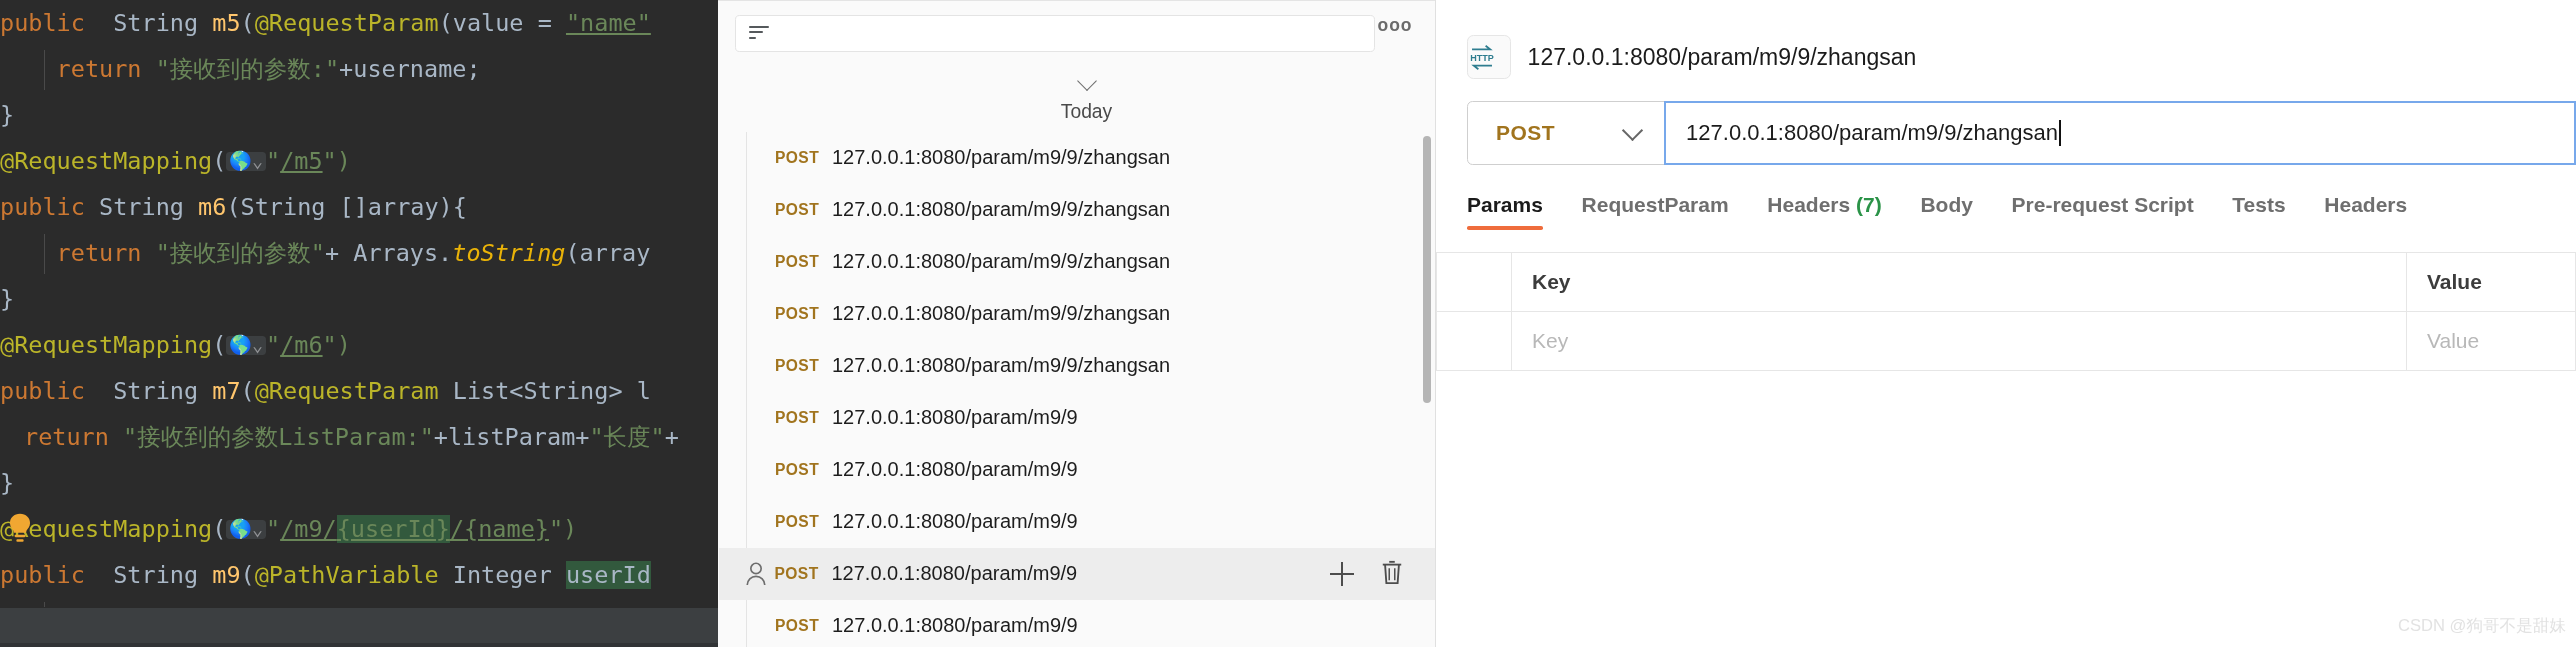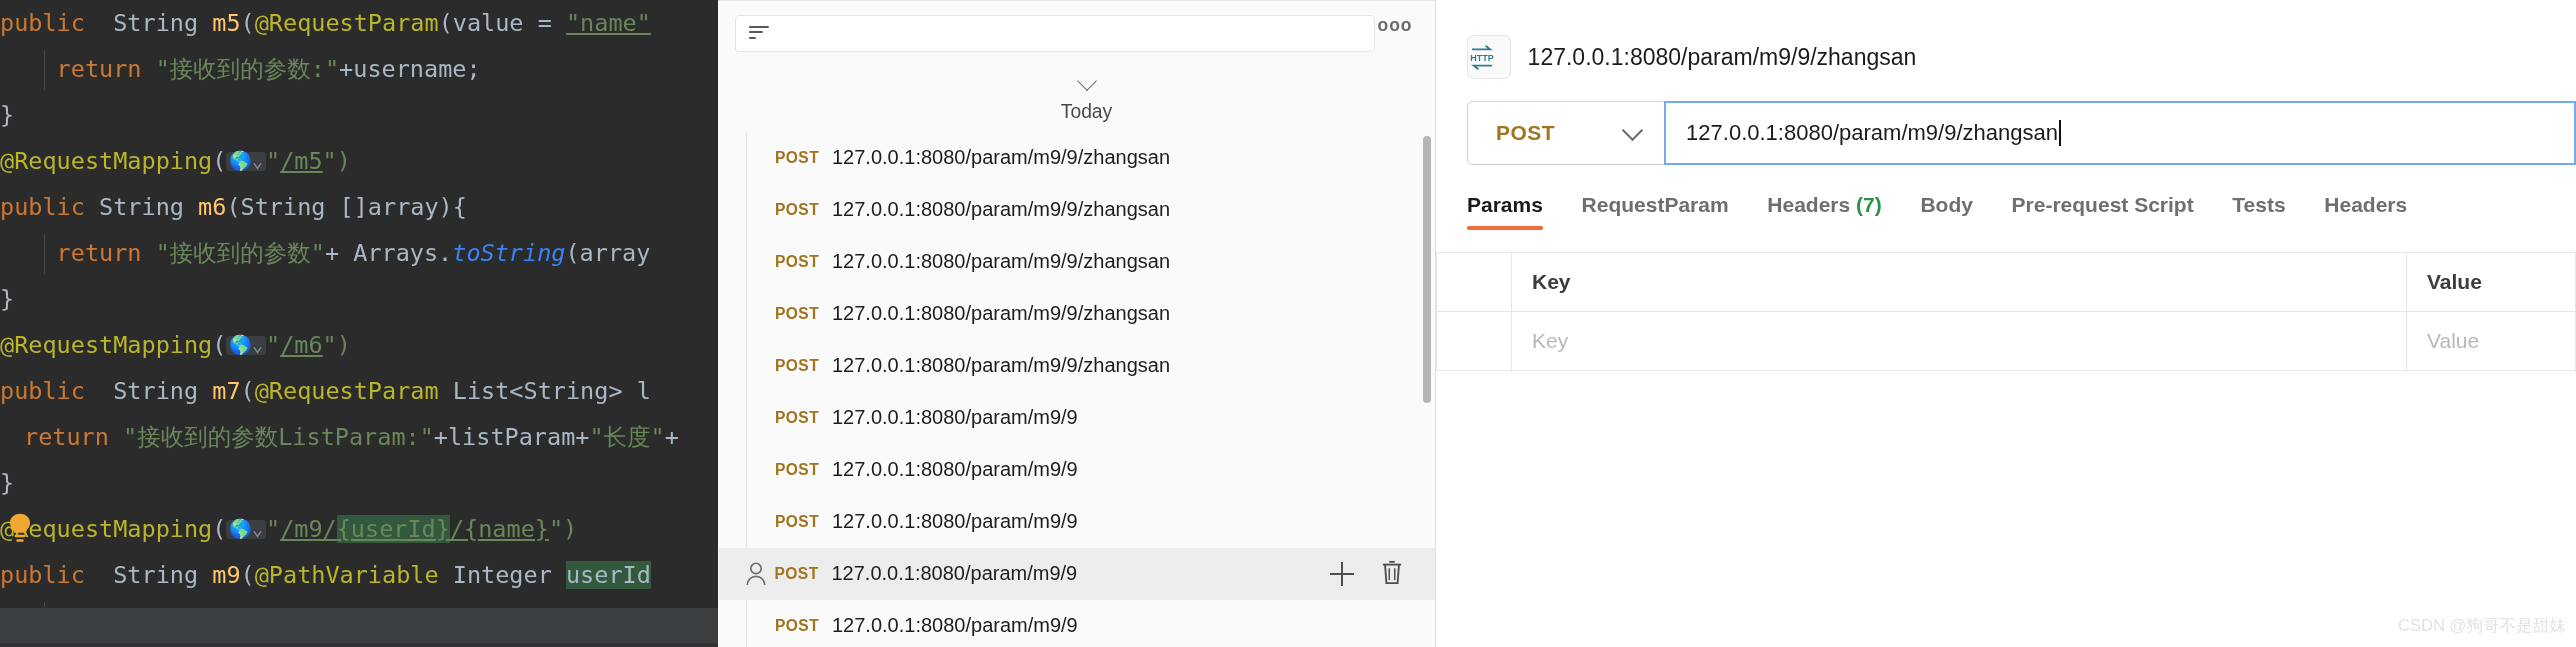--- a/index.html
+++ b/index.html
@@ -47,21 +47,21 @@
   .bulb{
     position:absolute;left:5.5px;top:512px;width:28px;height:31px;
   }
 
   
   .k{color:#cc7832;}            
   .t{color:#a9b7c6;}            
   .m{color:#ffc66d;}            
   .an{color:#bbb529;}           
   .s{color:#6a8759;}            
-  .fi{color:#3b82f6;font-style:italic;} 
+  .fi{color:#eab308;font-style:italic;} 
   .lnk{color:#6a8759;text-decoration:underline;text-decoration-color:#6a8759;}
   .hl{background:#32593d;}
   .globe{
     display:inline-block;background:#3c3f41;border-radius:3.7px;
     padding:0 2.8px;color:#8f9194;font-size:18.4px;line-height:1;
     vertical-align:1.8px;
   }
 
   
   .history{

